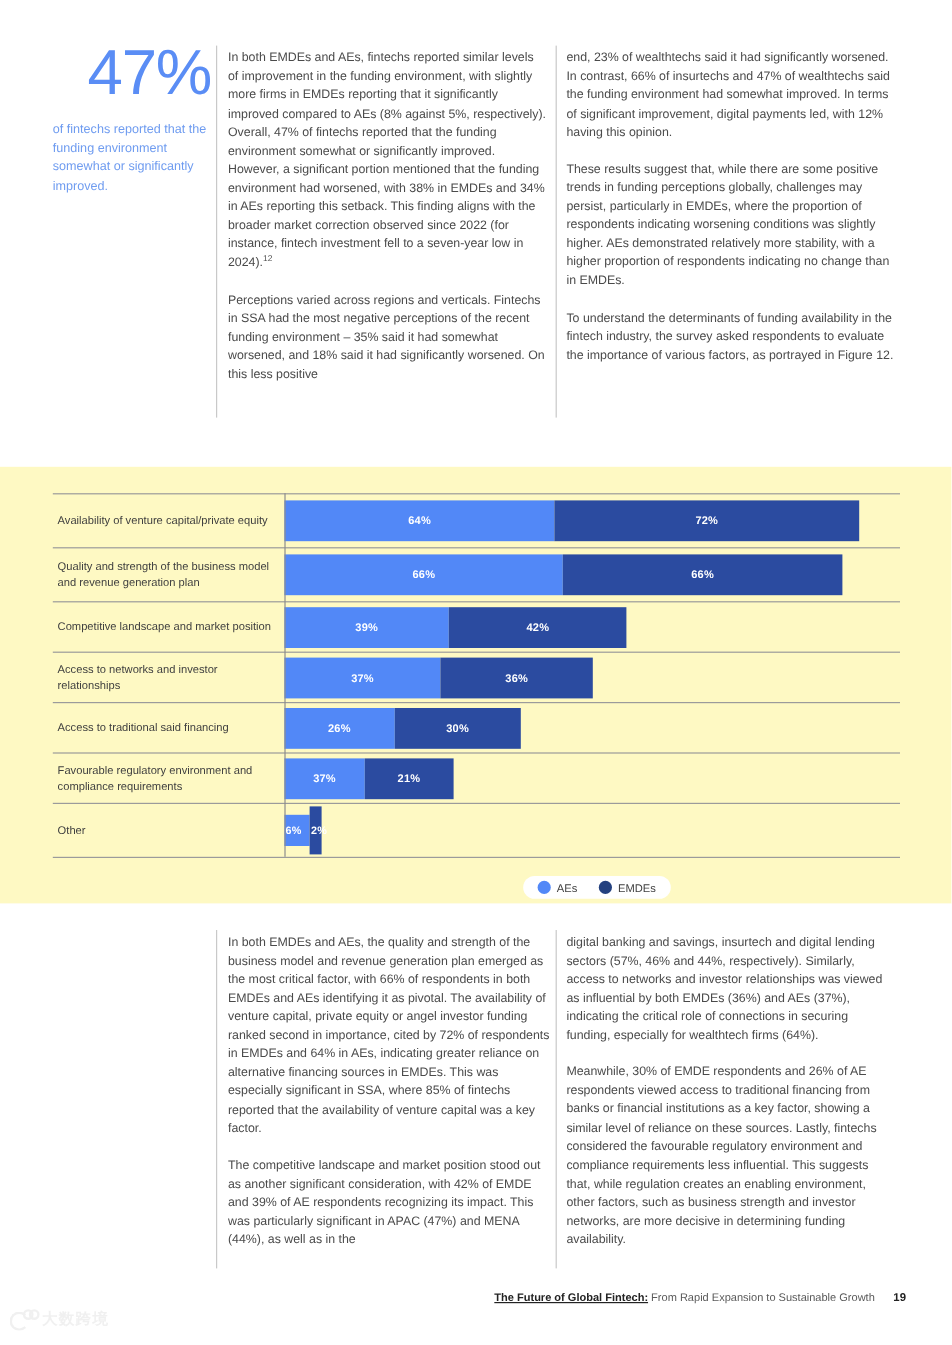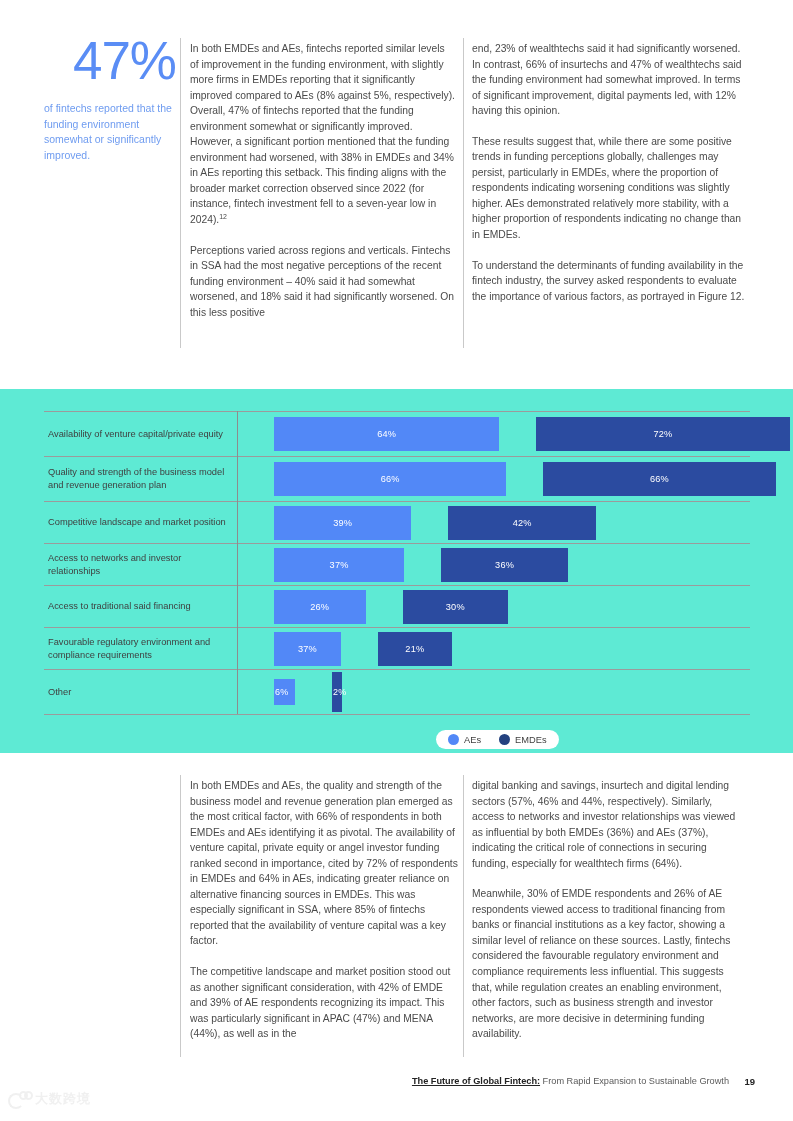--- a/index.html
+++ b/index.html
@@ -46,40 +46,40 @@
   }
   .fig-divider{position:absolute;left:176px;top:350px;width:1px;height:32px;background:#3c3c3c;}
   .fig-title{
     position:absolute;left:190px;top:357px;
     font-size:11.4px;font-weight:bold;color:#1d1d1d;
   }
 
   
   .chart-panel{
     position:absolute;left:0;top:389px;width:793px;height:364px;
-    background:#5eead4;
+    background:#fef9c3;
   }
   .chart-inner{position:absolute;left:44px;top:22px;width:706px;height:320px;}
 
   .rows{position:relative;width:706px;}
   .row{position:relative;border-top:1px solid #9b9b9b;}
   .row.first{border-top:1px solid #9b9b9b;}
   .row-label{
     position:absolute;left:4px;top:0;width:180px;height:100%;
     display:flex;align-items:center;
     font-size:9.3px;line-height:12.6px;color:#3f3f3f;
   }
   .bar-wrap{
     position:absolute;left:193px;top:0;height:100%;
     display:flex;align-items:center;
   }
   .seg{
     height:34px;display:flex;align-items:center;justify-content:center;
-    color:#ffffff;font-size:9.2px;font-weight:normal;letter-spacing:.2px;
-    box-sizing:border-box;overflow:visible;white-space:nowrap;margin-left:37px;
+    color:#ffffff;font-size:9.2px;font-weight:bold;letter-spacing:.2px;
+    box-sizing:border-box;overflow:visible;white-space:nowrap;
   }
   .seg.ae{background:#5288f7;}
   .seg.emde{background:#2b4ba0;}
 
   .axis-line{
     position:absolute;left:193px;top:0;width:1px;background:#8d8d8d;
   }
 
   .legend{
     position:absolute;
@@ -131,21 +131,21 @@
     <div class="stat-col">
       <div class="stat-num">47%</div>
       <div class="stat-cap">of fintechs reported that the funding environment somewhat or significantly improved.</div>
     </div>
 
     <div class="rule" style="left:180px;top:38px;height:310px;"></div>
     <div class="rule" style="left:463px;top:38px;height:310px;"></div>
 
     <div class="col" id="col-a">
       <p><span>In both EMDEs and AEs, fintechs reported similar levels of improvement in the funding environment, with slightly more firms in EMDEs reporting that it significantly improved compared to AEs (8% against 5%, respectively). Overall, 47% of fintechs reported that the funding environment somewhat or significantly improved. However, a significant portion mentioned that the funding environment had worsened, with 38% in EMDEs and 34% in AEs reporting this setback. This finding aligns with the broader market correction observed since 2022 (for instance, fintech investment fell to a seven-year low in 2024).</span><sup>12</sup></p>
-      <p>Perceptions varied across regions and verticals. Fintechs in SSA had the most negative perceptions of the recent funding environment – 40% said it had somewhat worsened, and 18% said it had significantly worsened. On this less positive</p>
+      <p>Perceptions varied across regions and verticals. Fintechs in SSA had the most negative perceptions of the recent funding environment – 35% said it had somewhat worsened, and 18% said it had significantly worsened. On this less positive</p>
     </div>
 
     <div class="col" id="col-b">
       <p>end, 23% of wealthtechs said it had significantly worsened. In contrast, 66% of insurtechs and 47% of wealthtechs said the funding environment had somewhat improved. In terms of significant improvement, digital payments led, with 12% having this opinion.</p>
       <p>These results suggest that, while there are some positive trends in funding perceptions globally, challenges may persist, particularly in EMDEs, where the proportion of respondents indicating worsening conditions was slightly higher. AEs demonstrated relatively more stability, with a higher proportion of respondents indicating no change than in EMDEs.</p>
       <p>To understand the determinants of funding availability in the fintech industry, the survey asked respondents to evaluate the importance of various factors, as portrayed in Figure 12.</p>
     </div>
   </div>
 
   <div class="fig-head">

